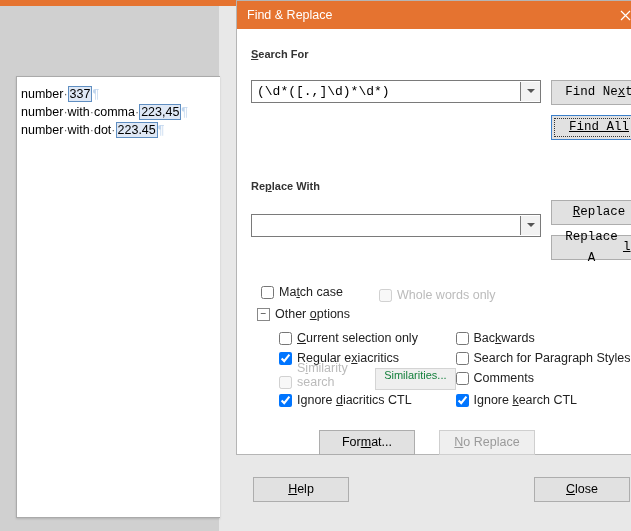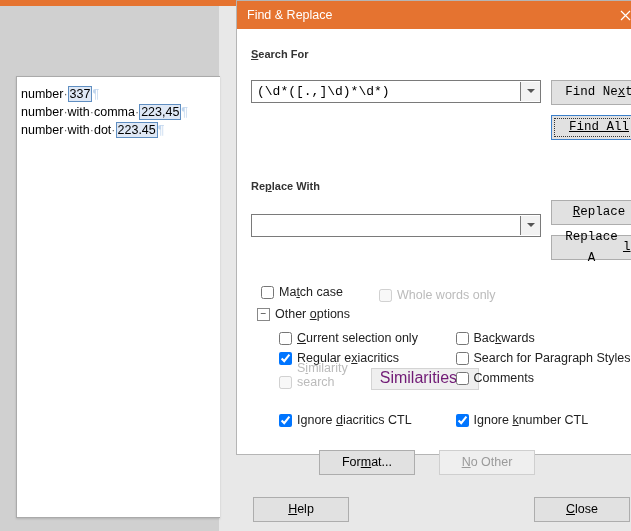--- a/index.html
+++ b/index.html
@@ -184,22 +184,22 @@
 }
 .two-col {
   display:flex;
   gap:0;
 }
 .two-col > div { width:50%; }
 .sim-row { display:flex; align-items:center; gap:23px; }
 .sim-btn {
   border:1px solid #d4d4d4;
   background:#efefef;
-  color:#701a75;
-  font-size:16px;
+  color:#15803d;
+  font-size:11px;
   height:20px;
   padding:0 8px;
 }
 .bottom-buttons-row {
   display:flex;
   gap:24px;
   margin-top:20px;
   margin-left:40px;
 }
 .footer-row {
@@ -331,44 +331,44 @@
               <input type="checkbox" style="">
               <span><span>Search for Para</span><span class="ul">g</span><span>raph Styles</span></span>
             </label>
             <label class="check-row">
               <input type="checkbox" style="">
               <span>Comments</span>
             </label>
           </div>
         </div>
 
-        <div class="two-col" style="margin-top:20px;">
+        <div class="two-col" style="margin-top:0;">
           <div>
             <label class="check-row">
               <input type="checkbox" checked="" style="">
               <span><span>Ignore </span><span class="ul">d</span><span>iacritics CTL</span></span>
             </label>
           </div>
           <div>
             <label class="check-row">
               <input type="checkbox" checked="" style="">
-              <span><span>Ignore </span><span class="ul">k</span><span>number CTL</span></span>
+              <span><span>Ignore </span><span class="ul">k</span><span>earch CTL</span></span>
             </label>
           </div>
         </div>
 
         <div class="bottom-buttons-row">
           <div class="btn">
               <span>For</span>
               <span class="ul">m</span>
               <span>at...</span>
             </div>
           <div class="btn disabled">
               <span class="ul">N</span>
-              <span>o Other</span>
+              <span>o Replace</span>
             </div>
         </div>
       </div>
     </div>
 
     <div class="footer-row">
       <div class="btn">
           <span class="ul">H</span>
           <span>elp</span>
         </div>

